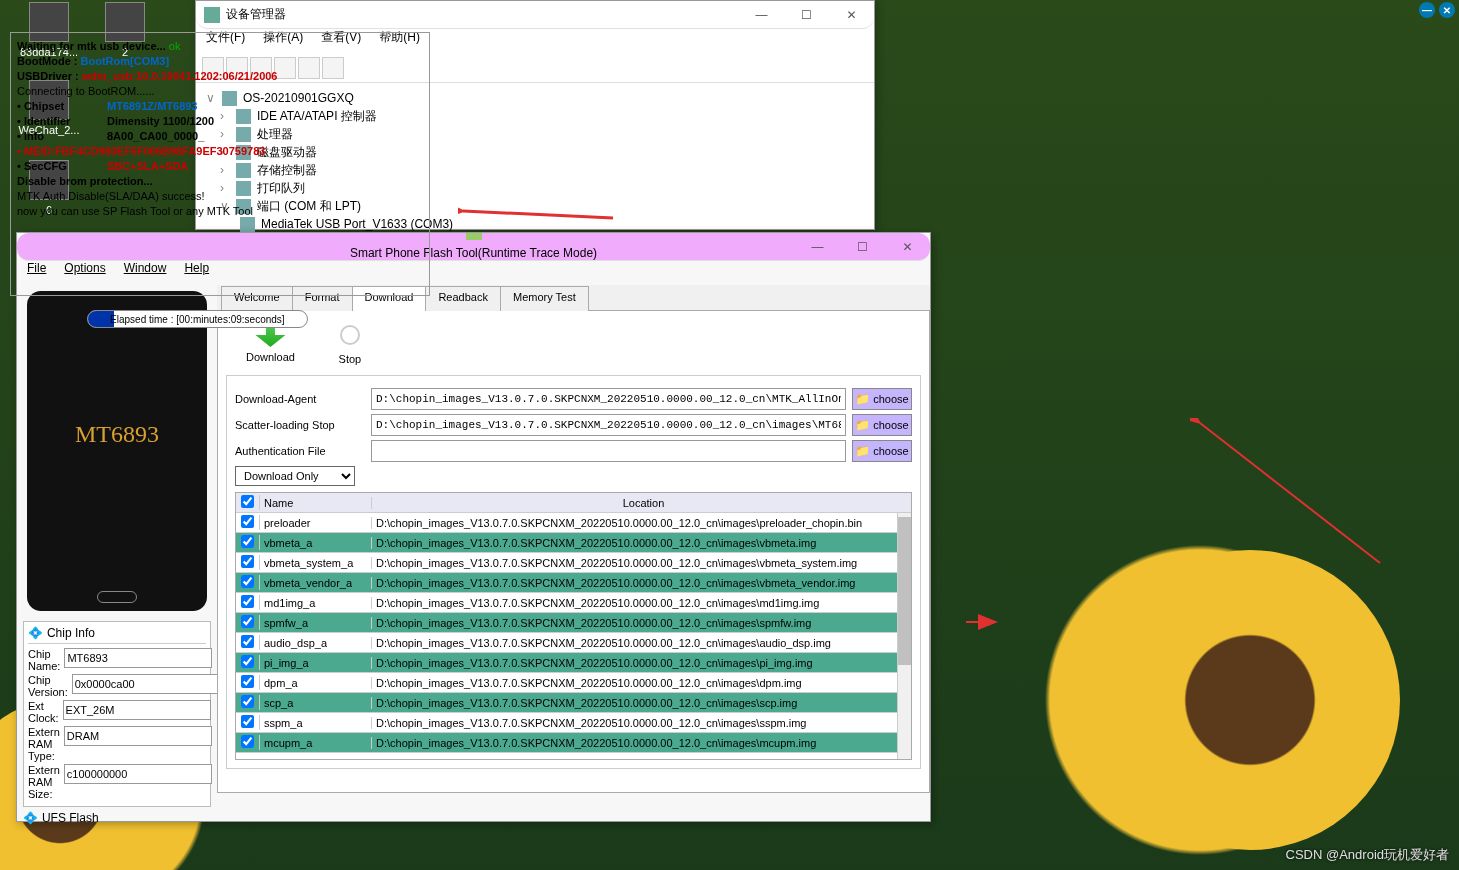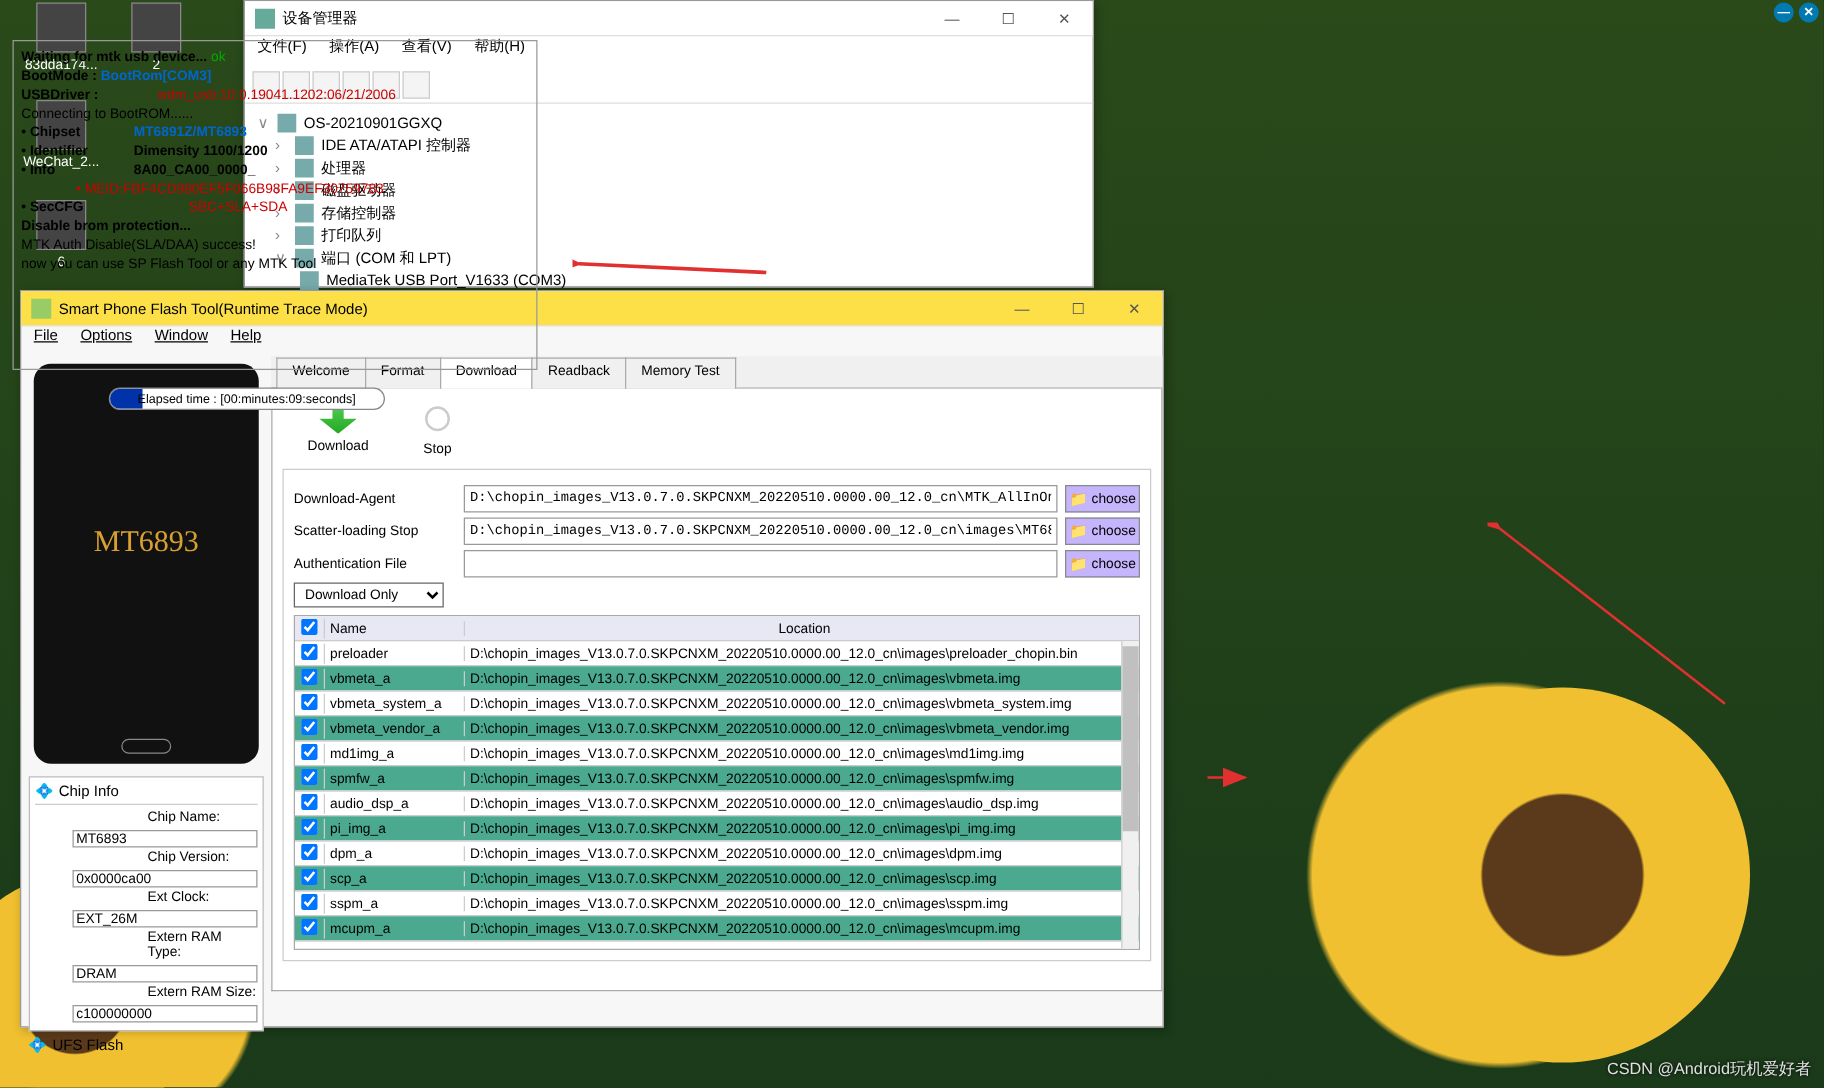--- a/index.html
+++ b/index.html
@@ -18,47 +18,47 @@
 
   .desktop-icon{position:absolute;width:70px;text-align:center;color:#fff;font-size:11px;}
   .desktop-icon .ico{width:40px;height:40px;margin:0 auto 4px;background:#444;border:1px solid #888;}
   .di1{left:14px;top:2px;}
   .di2{left:90px;top:2px;}
   .di3{left:14px;top:80px;}
   .di4{left:14px;top:160px;}
 
   
   .win{position:absolute;background:#fff;border:1px solid #999;box-shadow:2px 2px 8px rgba(0,0,0,.3);}
-  .titlebar{height:28px;background:#fff;display:flex;align-items:center;padding:0 8px;border-bottom:1px solid #e0e0e0;gap:6px;}
+  .titlebar{height:28px;background:#fff;display:flex;align-items:center;padding:0 8px;border-bottom:1px solid #e0e0e0;gap:6px;border-radius:12px;}
   .titlebar .ticon{width:16px;height:16px;background:#6a9;display:inline-block;}
   .winbtns{position:absolute;right:0;top:0;display:flex;}
   .winbtns div{width:45px;height:28px;display:flex;align-items:center;justify-content:center;color:#555;}
   .menubar{height:24px;display:flex;align-items:flex-start;gap:18px;padding:0 10px;font-size:12px;}
   .toolbar{height:30px;display:flex;align-items:center;gap:2px;padding:0 6px;border-bottom:1px solid #ddd;}
   .toolbar .tb{width:22px;height:22px;border:1px solid #ccc;background:#f4f4f4;}
 
   #devmgr{left:195px;top:0;width:680px;height:230px;}
   .tree{padding:6px 10px;font-size:12px;line-height:18px;}
   .tree .node{display:flex;align-items:center;gap:6px;}
   .tree .exp{width:10px;color:#888;}
   .tree .nico{width:15px;height:15px;background:#7aa;display:inline-block;}
   .tree .l1{padding-left:14px;}
   .tree .l2{padding-left:34px;}
 
   
   #spft{left:16px;top:232px;width:915px;height:590px;background:#f7f7f7;}
-  #spft .titlebar{background:#fde047;}
+  #spft .titlebar{background:#f0abfc;flex-direction:column;}
   #spft .content{display:flex;height:calc(100% - 80px);}
   #spft .left{width:200px;padding:6px;}
   .phone{width:180px;height:320px;background:#111;border-radius:14px;margin:0 auto 10px;position:relative;padding-top:50px;text-align:center;}
   .phone .chip{color:#d8a030;font-size:24px;font-family:serif;}
   .phone .homebtn{position:absolute;bottom:8px;left:50%;transform:translateX(-50%);width:40px;height:12px;border:1px solid #888;border-radius:6px;}
   .panel{border:1px solid #bbb;background:#fff;margin-top:6px;padding:4px;}
   .panel .ptitle{border-bottom:1px solid #ccc;padding-bottom:3px;margin-bottom:4px;display:flex;align-items:center;gap:4px;}
-  .panel .row{display:flex;align-items:flex-end;margin:2px 0;gap:4px;flex-direction:column;}
+  .panel .row{display:flex;align-items:flex-start;margin:2px 0;gap:4px;}
   .panel .row label{width:88px;font-size:11px;}
   .panel .row input{flex:1;height:20px;border:1px solid #999;font-size:11px;padding:0 2px;}
   .ufscheck{display:flex;align-items:center;gap:4px;margin-top:4px;}
 
   #spft .right{flex:1;display:flex;flex-direction:column;}
   .tabs{height:26px;display:flex;border-bottom:1px solid #aaa;padding-left:4px;background:#f0f0f0;}
   .tabs .tab{padding:4px 12px;border:1px solid #aaa;border-bottom:none;background:#f0f0f0;font-size:11px;margin-right:-1px;position:relative;top:1px;}
   .tabs .tab.active{background:#fff;}
   .dlpanel{background:#fff;border:1px solid #aaa;border-top:none;flex:1;padding:8px;overflow:hidden;}
   .bigbtns{display:flex;gap:40px;padding:4px 20px 10px;}
@@ -88,21 +88,21 @@
   .statusbar .cell{border:1px solid #ccc;padding:1px 10px;background:#fff;}
 
   
   #mtk{left:958px;top:213px;width:440px;height:442px;background:#fff;border:2px solid #0099d6;}
   #mtk .mtitle{height:22px;background:#0099d6;color:#003a66;font-weight:bold;display:flex;align-items:center;padding:0 6px;font-size:12px;}
   #mtk .mtitle .mbtns{position:absolute;right:4px;top:2px;display:flex;gap:4px;}
   #mtk .mtitle .mbtns div{width:16px;height:16px;background:#007ab0;border-radius:50%;color:#fff;display:flex;align-items:center;justify-content:center;font-size:10px;}
   #mtk .log{margin:8px;border:1px solid #999;height:264px;padding:6px;font-size:11px;line-height:15px;overflow:hidden;position:relative;}
   #mtk .log .ln{white-space:pre;}
   .ok{color:#0a0;}
-  .red{color:#c00;font-weight:normal;margin-left:44px;}
+  .red{color:#c00;font-weight:bold;}
   .blue{color:#0066cc;font-weight:bold;}
   #mtk .ctlrow{display:flex;align-items:flex-end;gap:6px;padding:2px 8px;font-size:10px;}
   .prog{flex:1;height:18px;border:1px solid #888;border-radius:9px;background:#fff;position:relative;overflow:hidden;}
   .prog .fill{background:#0033aa;width:12%;height:100%;}
   .prog .txt{position:absolute;inset:0;display:flex;align-items:center;justify-content:center;font-size:10px;}
   .mtkbtn{height:22px;border:1px solid #888;background:linear-gradient(#fafafa,#e0e0e0);border-radius:3px;font-size:10px;padding:0 8px;display:flex;align-items:center;justify-content:center;flex:1;}
   .url{font-size:10px;padding:0 8px 2px;}
 
   .watermark{position:absolute;right:10px;bottom:6px;color:#e0e0e0;font-size:13px;text-shadow:0 0 3px #000;}
 

